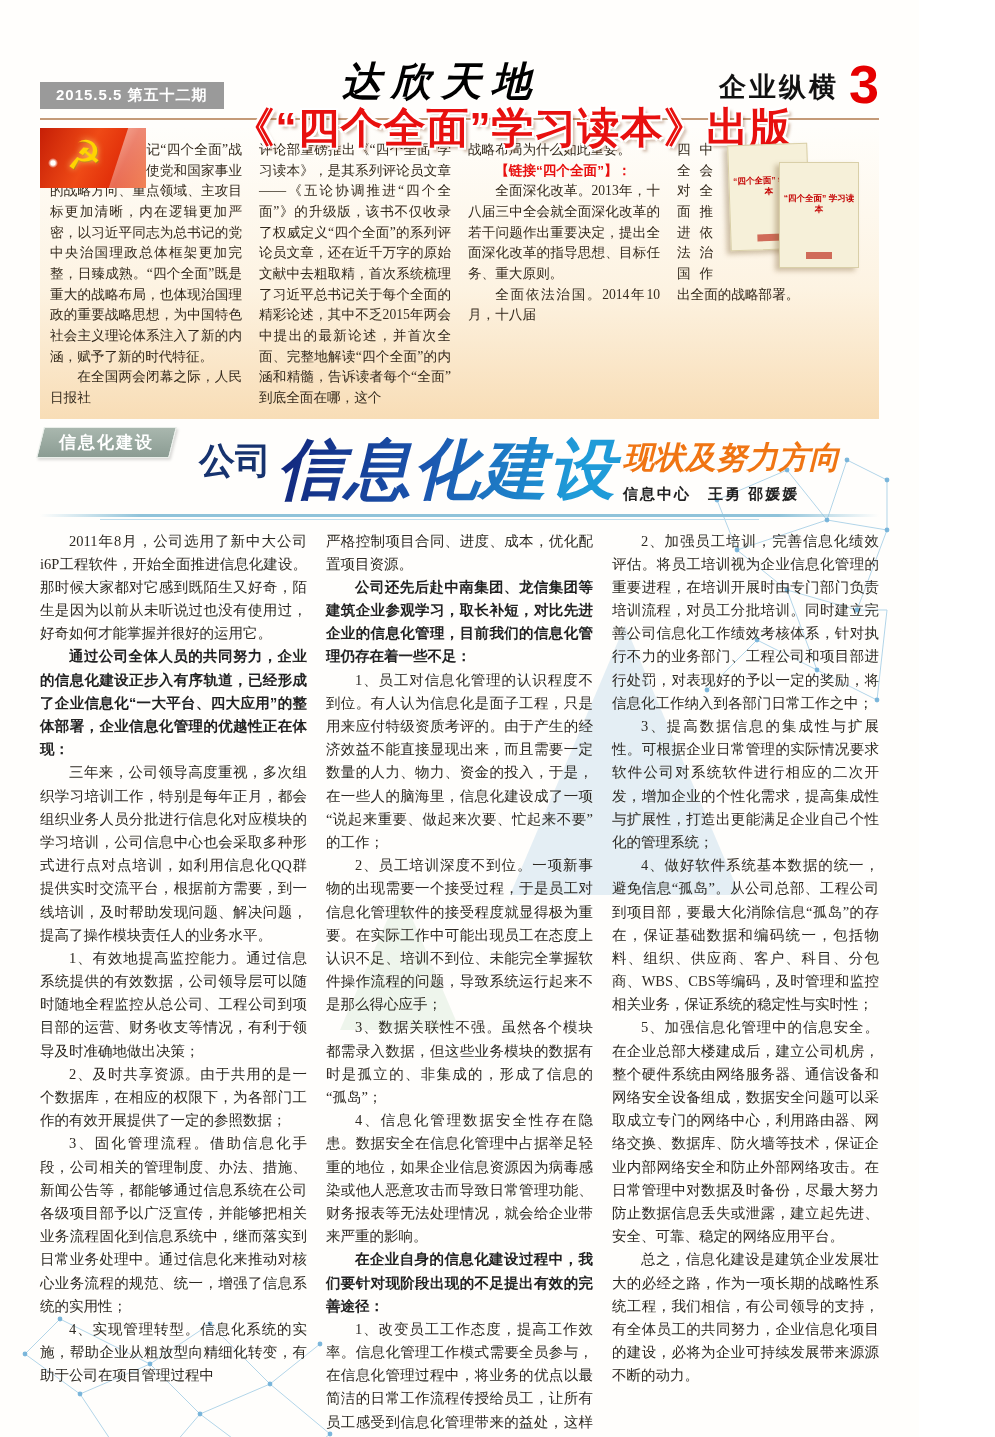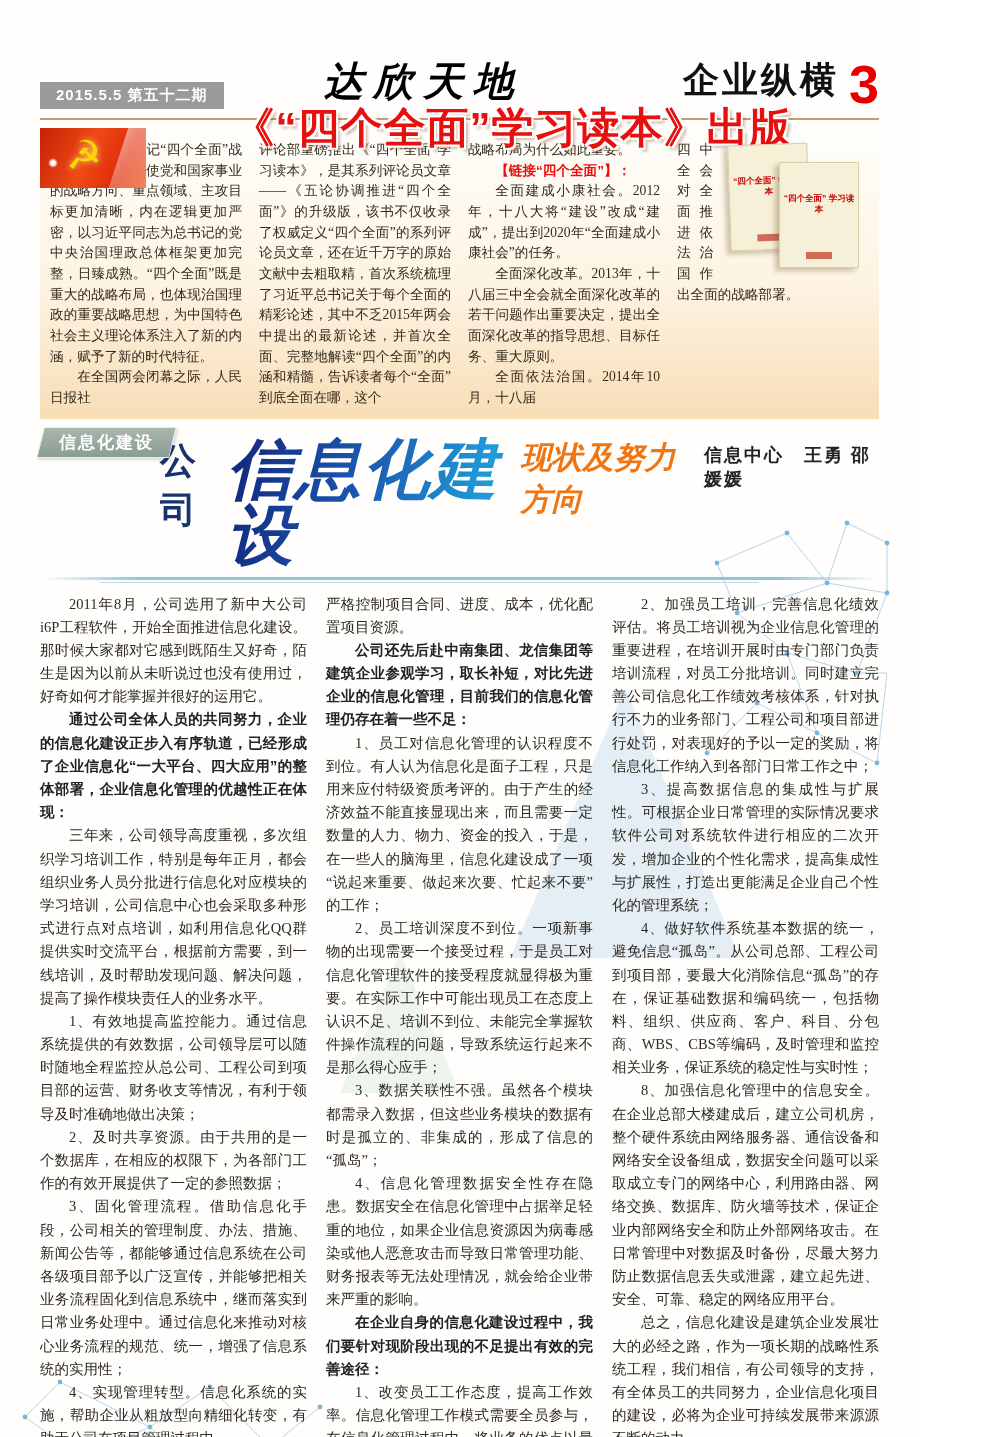--- a/index.html
+++ b/index.html
@@ -8,21 +8,21 @@
   .page{width:919px;height:1437px;display:flex;flex-direction:column;position:relative;background:#fffefc;}
 
   
   .header{margin:54px 40px 0;display:flex;align-items:flex-end;justify-content:space-between;
           border-bottom:2px solid #c49a78;padding-bottom:9px;}
   .issue-badge{background:#9a9a9a;color:#fff;font-family:"Liberation Sans",sans-serif;
                font-size:15px;font-weight:bold;padding:4px 16px;letter-spacing:1px;}
   .masthead{color:#000000;font-size:40px;font-weight:bold;font-style:italic;letter-spacing:10px;
             font-family:"Liberation Serif",serif;transform:translateX(-30px);}
   .section-wrap{display:flex;align-items:flex-end;gap:10px;}
-  .section-label{font-family:"Liberation Sans",sans-serif;font-weight:bold;font-size:36px;color:#111;
+  .section-label{font-family:"Liberation Sans",sans-serif;font-weight:bold;font-size:27px;color:#111;
                  letter-spacing:3px;padding-bottom:4px;}
   .page-number{color:#e60000;font-family:"Liberation Sans",sans-serif;font-weight:bold;font-size:54px;line-height:0.9;}
 
   
   .banner{margin:8px 40px 0;height:60px;position:relative;
           background:linear-gradient(90deg,#f2bd8e 0%,#fdeeda 30%,#fdf2e4 55%,#f8dcba 100%);}
   .flag{position:absolute;left:0;top:0;width:106px;height:60px;overflow:hidden;
         background:linear-gradient(115deg,#c61f06 0%,#ef4a16 45%,#e02c08 75%,#f0713c 100%);}
   .flag:after{content:"";position:absolute;right:-18px;top:-10px;width:46px;height:90px;
         background:linear-gradient(115deg,rgba(255,255,255,.55),rgba(255,255,255,0));transform:rotate(18deg);}
@@ -60,23 +60,23 @@
   .info-tag span{display:inline-block;transform:skewX(14deg);color:#fff;font-family:"Liberation Sans",sans-serif;
             font-weight:bold;font-size:17px;letter-spacing:2px;}
   .headline-row{display:flex;justify-content:center;align-items:flex-start;padding:6px 0 0 120px;}
   .hl-prefix{font-family:"Liberation Sans",sans-serif;font-weight:bold;font-size:36px;color:#17336f;padding-bottom:16px;}
   .hl-main{font-family:"Liberation Serif",serif;font-weight:bold;font-style:italic;font-size:66px;line-height:1;
            color:#1b57b0;letter-spacing:2px;padding:0 6px;}
   @supports (-webkit-background-clip:text){
     .hl-main{background:linear-gradient(100deg,#13297f 5%,#1b57b0 45%,#1f9bd8 85%);
              -webkit-background-clip:text;background-clip:text;-webkit-text-fill-color:transparent;}
   }
-  .hl-right{display:flex;flex-direction:row;align-items:flex-start;padding-bottom:2px;}
+  .hl-right{display:flex;flex-direction:column;align-items:flex-start;padding-bottom:2px;}
   .hl-suffix{font-family:"Liberation Sans",sans-serif;font-weight:bold;font-style:italic;font-size:31px;color:#f07513;}
-  .hl-byline{font-family:"Liberation Sans",sans-serif;font-weight:bold;font-size:18px;color:#222;margin-top:6px;letter-spacing:2px;}
+  .hl-byline{font-family:"Liberation Sans",sans-serif;font-weight:bold;font-size:15px;color:#222;margin-top:6px;letter-spacing:2px;}
   .hl-rule{margin-top:8px;height:3px;background:linear-gradient(90deg,rgba(140,195,220,0),#8fc3da 12%,#8fc3da 88%,rgba(140,195,220,0));}
   .hl-rule2{margin:2px 120px 0 60px;height:1px;background:#bcdcec;}
 
   
   .sec2{margin:10px 40px 0;display:flex;gap:19px;position:relative;z-index:1;}
   .sec2 .col{flex:1;font-size:14.5px;line-height:1.6;color:#2d2922;text-align:justify;position:relative;z-index:2;}
   .deco{position:absolute;z-index:0;pointer-events:none;}
   .tri{left:470px;top:95px;width:0;height:0;border-left:115px solid transparent;border-right:115px solid transparent;
        border-bottom:270px solid rgba(185,214,232,.38);}
   .tri2{left:300px;top:360px;width:0;height:0;border-left:60px solid transparent;border-right:60px solid transparent;
@@ -126,21 +126,20 @@
     <div class="col">
         <p class="para">习近平总书记“四个全面”战略布局的提出，使党和国家事业的战略方向、重点领域、主攻目标更加清晰，内在逻辑更加严密，以习近平同志为总书记的党中央治国理政总体框架更加完整，日臻成熟。“四个全面”既是重大的战略布局，也体现治国理政的重要战略思想，为中国特色社会主义理论体系注入了新的内涵，赋予了新的时代特征。</p>
         <p class="para">在全国两会闭幕之际，人民日报社</p>
       </div>
     <div class="col">
         <p class="para cont">评论部重磅推出《“四个全面”学习读本》，是其系列评论员文章——《五论协调推进“四个全面”》的升级版，该书不仅收录了权威定义“四个全面”的系列评论员文章，还在近千万字的原始文献中去粗取精，首次系统梳理了习近平总书记关于每个全面的精彩论述，其中不乏2015年两会中提出的最新论述，并首次全面、完整地解读“四个全面”的内涵和精髓，告诉读者每个“全面”到底全面在哪，这个</p>
       </div>
     <div class="col">
         <p class="para cont">战略布局为什么如此重要。</p>
         <p class="para redp">【链接“四个全面”】：</p>
-        <p class="para">全面建成小康社会。2012年，十八大将“建设”改成“建成”，提出到2020年“全面建成小康社会”的任务。</p>
         <p class="para">全面深化改革。2013年，十八届三中全会就全面深化改革的若干问题作出重要决定，提出全面深化改革的指导思想、目标任务、重大原则。</p>
         <p class="para">全面依法治国。2014年10月，十八届</p>
       </div>
     <div class="col">
       <div class="book-stack">
         <div class="book b1">
           <div class="book-title">“四个全面” 学习读本</div>
           <div class="book-seal"></div>
         </div>
         <div class="book b2">
@@ -235,21 +234,21 @@
         <p class="para">2、员工培训深度不到位。一项新事物的出现需要一个接受过程，于是员工对信息化管理软件的接受程度就显得极为重要。在实际工作中可能出现员工在态度上认识不足、培训不到位、未能完全掌握软件操作流程的问题，导致系统运行起来不是那么得心应手；</p>
         <p class="para">3、数据关联性不强。虽然各个模块都需录入数据，但这些业务模块的数据有时是孤立的、非集成的，形成了信息的“孤岛”；</p>
         <p class="para">4、信息化管理数据安全性存在隐患。数据安全在信息化管理中占据举足轻重的地位，如果企业信息资源因为病毒感染或他人恶意攻击而导致日常管理功能、财务报表等无法处理情况，就会给企业带来严重的影响。</p>
         <p class="para boldp">在企业自身的信息化建设过程中，我们要针对现阶段出现的不足提出有效的完善途径：</p>
         <p class="para">1、改变员工工作态度，提高工作效率。信息化管理工作模式需要全员参与，在信息化管理过程中，将业务的优点以最简洁的日常工作流程传授给员工，让所有员工感受到信息化管理带来的益处，这样可以提高员工的工作积极性，对于那些不能胜任的员工需要加强培训</p>
       </div>
     <div class="col">
         <p class="para">2、加强员工培训，完善信息化绩效评估。将员工培训视为企业信息化管理的重要进程，在培训开展时由专门部门负责培训流程，对员工分批培训。同时建立完善公司信息化工作绩效考核体系，针对执行不力的业务部门、工程公司和项目部进行处罚，对表现好的予以一定的奖励，将信息化工作纳入到各部门日常工作之中；</p>
         <p class="para">3、提高数据信息的集成性与扩展性。可根据企业日常管理的实际情况要求软件公司对系统软件进行相应的二次开发，增加企业的个性化需求，提高集成性与扩展性，打造出更能满足企业自己个性化的管理系统；</p>
         <p class="para">4、做好软件系统基本数据的统一，避免信息“孤岛”。从公司总部、工程公司到项目部，要最大化消除信息“孤岛”的存在，保证基础数据和编码统一，包括物料、组织、供应商、客户、科目、分包商、WBS、CBS等编码，及时管理和监控相关业务，保证系统的稳定性与实时性；</p>
-        <p class="para">8、加强信息化管理中的信息安全。在企业总部大楼建成后，建立公司机房，整个硬件系统由网络服务器、通信设备和网络安全设备组成，数据安全问题可以采取成立专门的网络中心，利用路由器、网络交换、数据库、防火墙等技术，保证企业内部网络安全和防止外部网络攻击。在日常管理中对数据及时备份，尽最大努力防止数据信息丢失或泄露，建立起先进、安全、可靠、稳定的网络应用平台。</p>
+        <p class="para">5、加强信息化管理中的信息安全。在企业总部大楼建成后，建立公司机房，整个硬件系统由网络服务器、通信设备和网络安全设备组成，数据安全问题可以采取成立专门的网络中心，利用路由器、网络交换、数据库、防火墙等技术，保证企业内部网络安全和防止外部网络攻击。在日常管理中对数据及时备份，尽最大努力防止数据信息丢失或泄露，建立起先进、安全、可靠、稳定的网络应用平台。</p>
         <p class="para">总之，信息化建设是建筑企业发展壮大的必经之路，作为一项长期的战略性系统工程，我们相信，有公司领导的支持，有全体员工的共同努力，企业信息化项目的建设，必将为企业可持续发展带来源源不断的动力。</p>
       </div>
   </div>
 
   <div class="notice">
     <div class="corner c-tl">
         <i></i>
       </div>
     <div class="corner c-tr">
         <i></i>

